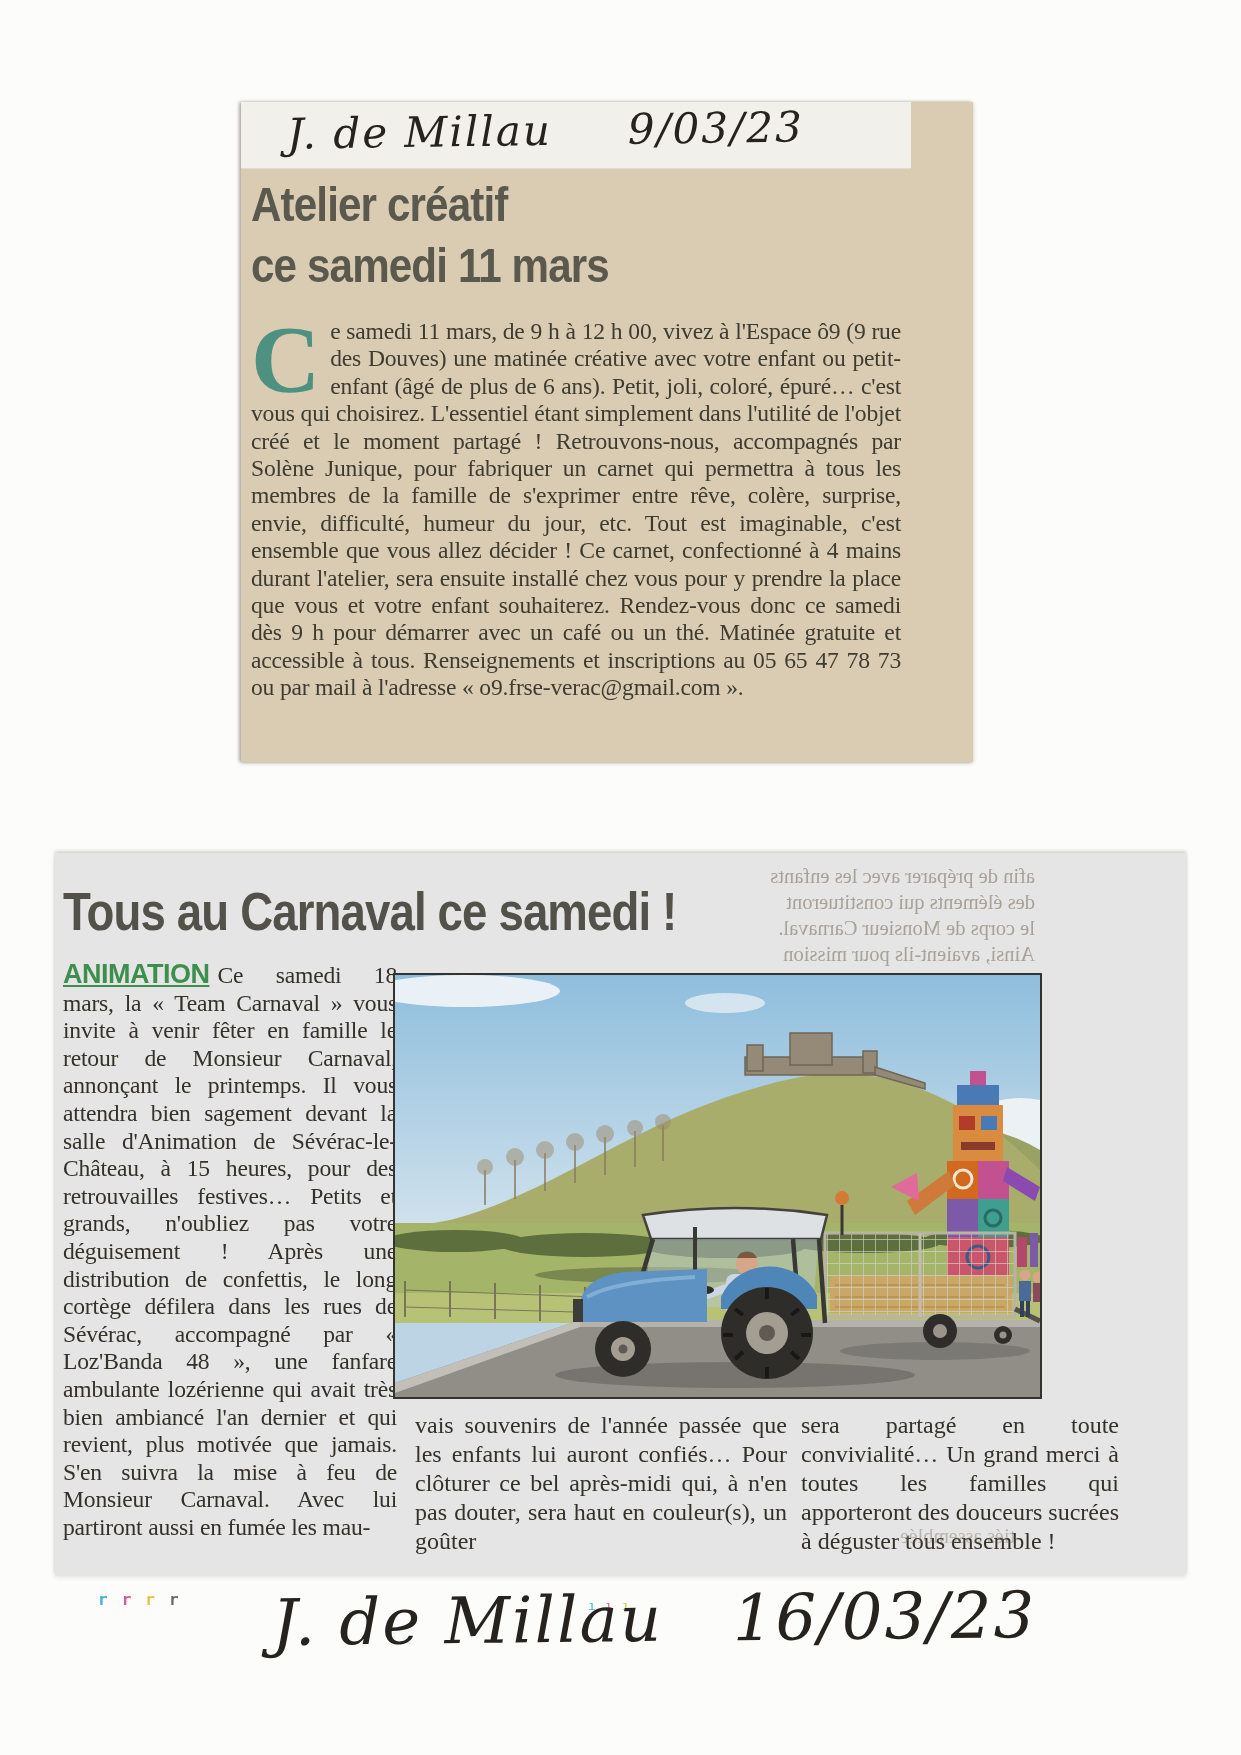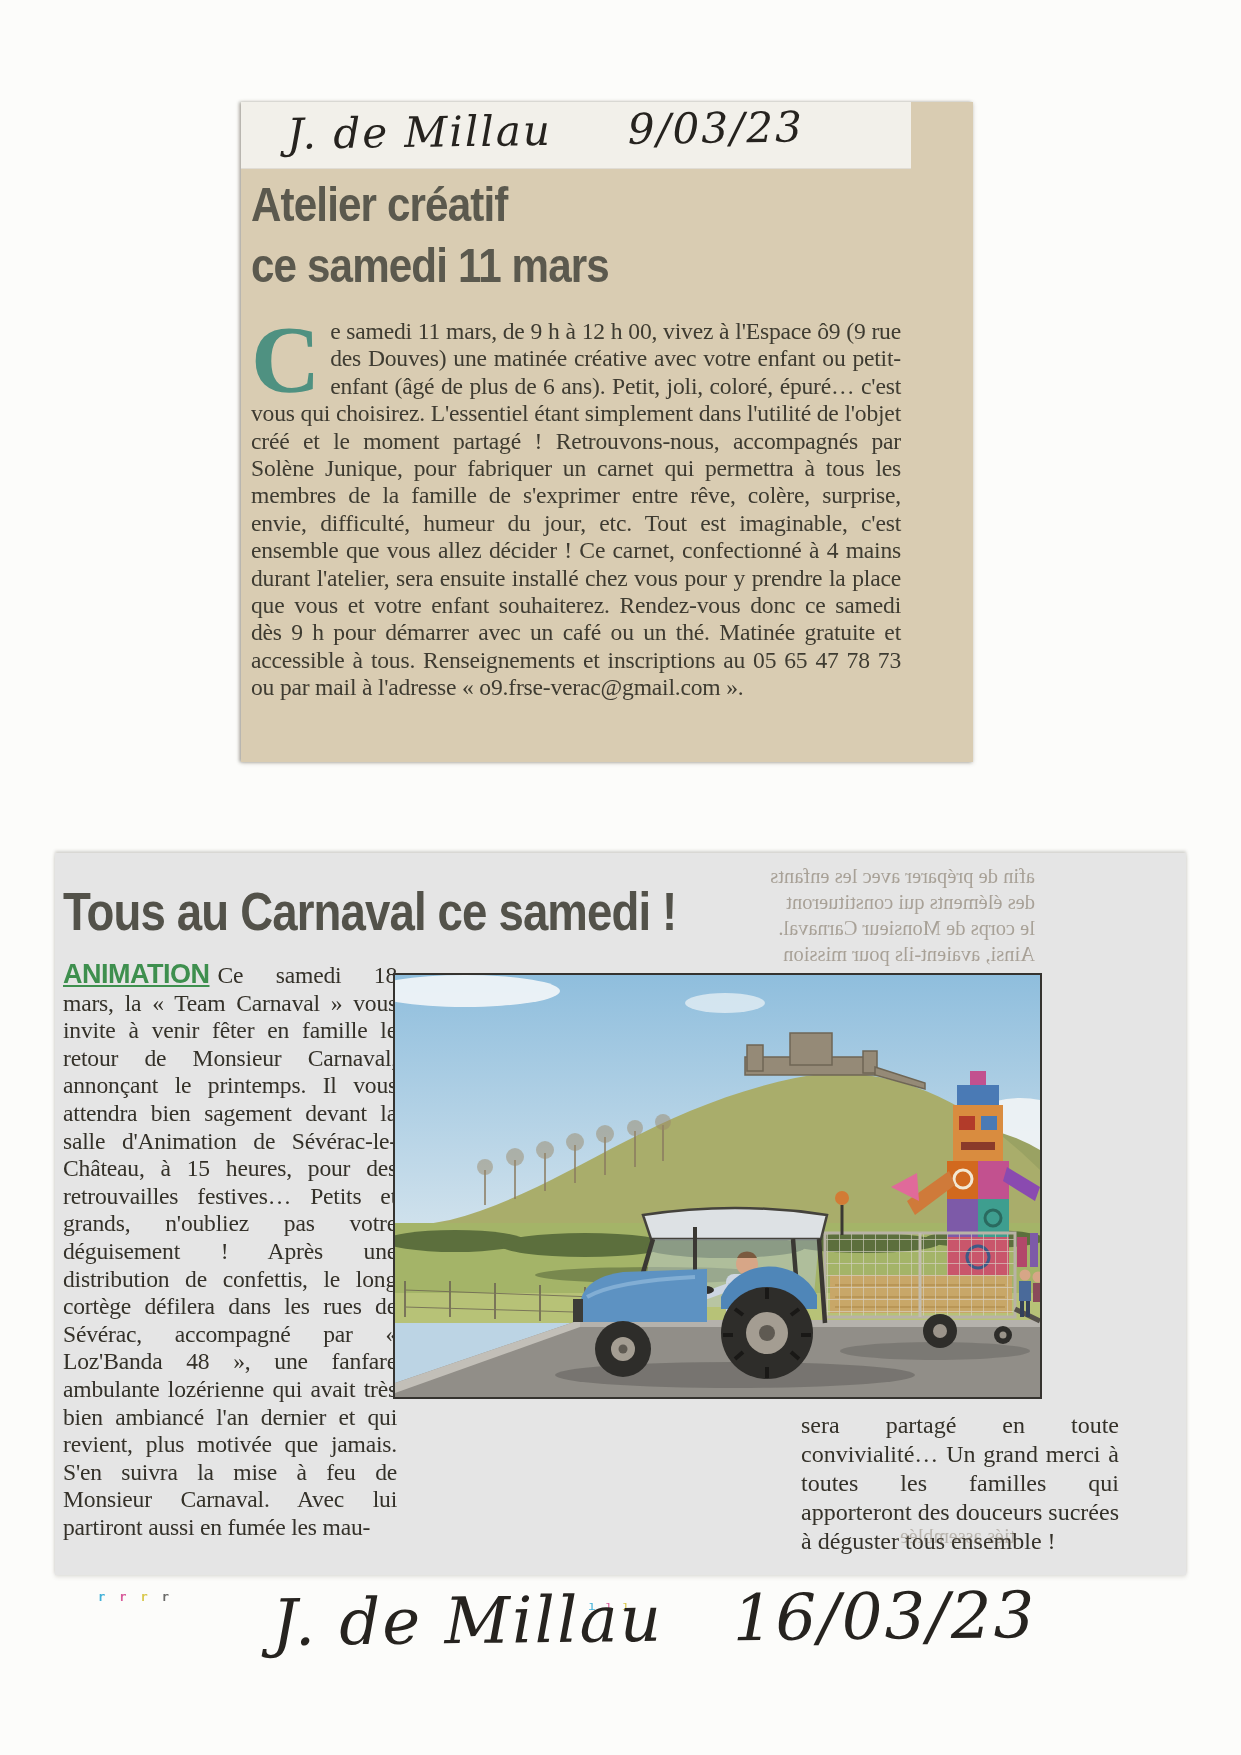--- a/index.html
+++ b/index.html
@@ -78,21 +78,21 @@
     position:absolute;left:360px;top:558px;width:372px;
     font-size:24px;line-height:29px;color:#343129;text-align:justify;
   }
   .colR{
     position:absolute;left:746px;top:558px;width:318px;
     font-size:24px;line-height:29px;color:#343129;text-align:justify;
   }
   
   .regmarks{
     position:absolute;left:98px;top:1590px;
-    font-family:"DejaVu Sans Mono",monospace;font-weight:bold;font-size:12px;
+    font-family:"DejaVu Sans Mono",monospace;font-weight:bold;font-size:16px;
     letter-spacing:14px;
     text-align:right;
   }
   .regc{color:#3fb0d8;} .regm{color:#d85a9a;} .regy{color:#d8c84a;} .regk{color:#6a6a68;}
   .note2{position:absolute;left:272px;top:1582px;font-size:64px;transform:rotate(-.6deg);}
   .note2 .date{margin-left:70px;}
   .footmarks{
     position:absolute;left:588px;top:1598px;
     font-family:"DejaVu Sans Mono",monospace;font-weight:normal;font-size:13px;
     letter-spacing:9px;
@@ -270,20 +270,21 @@
           <rect x="635" y="258" width="8" height="34" fill="#7d5aa8"></rect>
           <circle cx="630" cy="300" r="5.5" fill="#d7a687"></circle>
           <rect x="624" y="306" width="12" height="20" fill="#4a6a9a"></rect>
           <path d="M627,326 V342 M633,326 V342" stroke="#33405a" stroke-width="4"></path>
           <circle cx="643" cy="302" r="5.5" fill="#d7a687"></circle>
           <rect x="638" y="308" width="10" height="19" fill="#8a4a5a"></rect>
         </g>
       </svg>
     </div>
 
+    <div class="colM">vais souvenirs de l'année passée que les enfants lui auront confiés… Pour clôturer ce bel après-midi qui, à n'en pas douter, sera haut en couleur(s), un goûter</div>
     <div class="colR">sera partagé en toute convivialité… Un grand merci à toutes les familles qui apporteront des douceurs sucrées à déguster tous ensemble !</div>
     <div class="bleed-small">tiés assemblée</div>
   </div>
 
   <div class="regmarks">
     <span class="regc">r</span><span class="regm">r</span><span class="regy">r</span><span class="regk">r</span>
   </div>
 
   <div class="footmarks">
     <span class="regc">ı</span><span class="regm">ı</span><span class="regy">ı</span>

